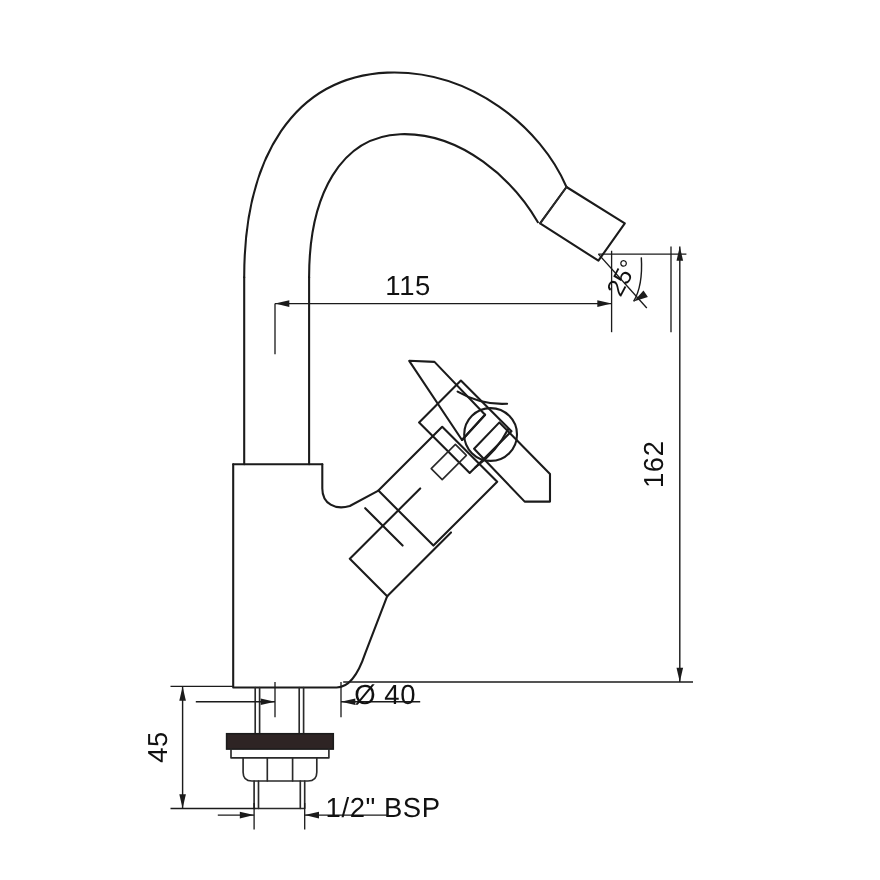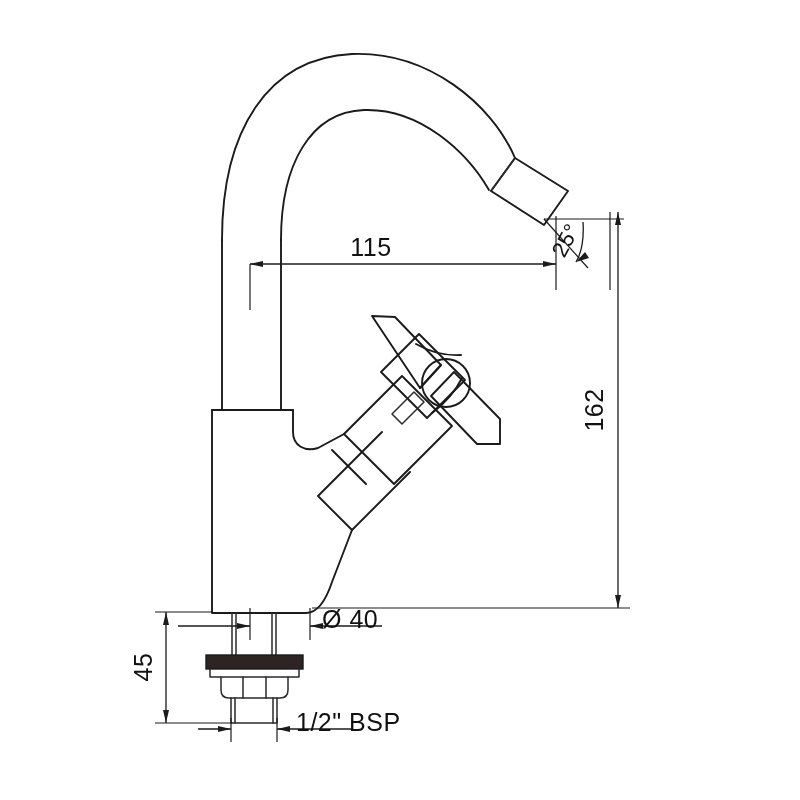--- a/index.html
+++ b/index.html
@@ -10,21 +10,21 @@
   }
   body {
     width: 800px;
     height: 800px;
     font-family: "Liberation Sans", sans-serif;
     overflow: hidden;
     position: relative;
   }
   #drawing-root {
     position: absolute;
-    top: 0;
+    top: 12px;
     left: 0;
     width: 800px;
     height: 656px;
   }
   svg#tech-drawing {
     display: block;
     width: 800px;
     height: 800px;
     background: #ffffff;
   }

